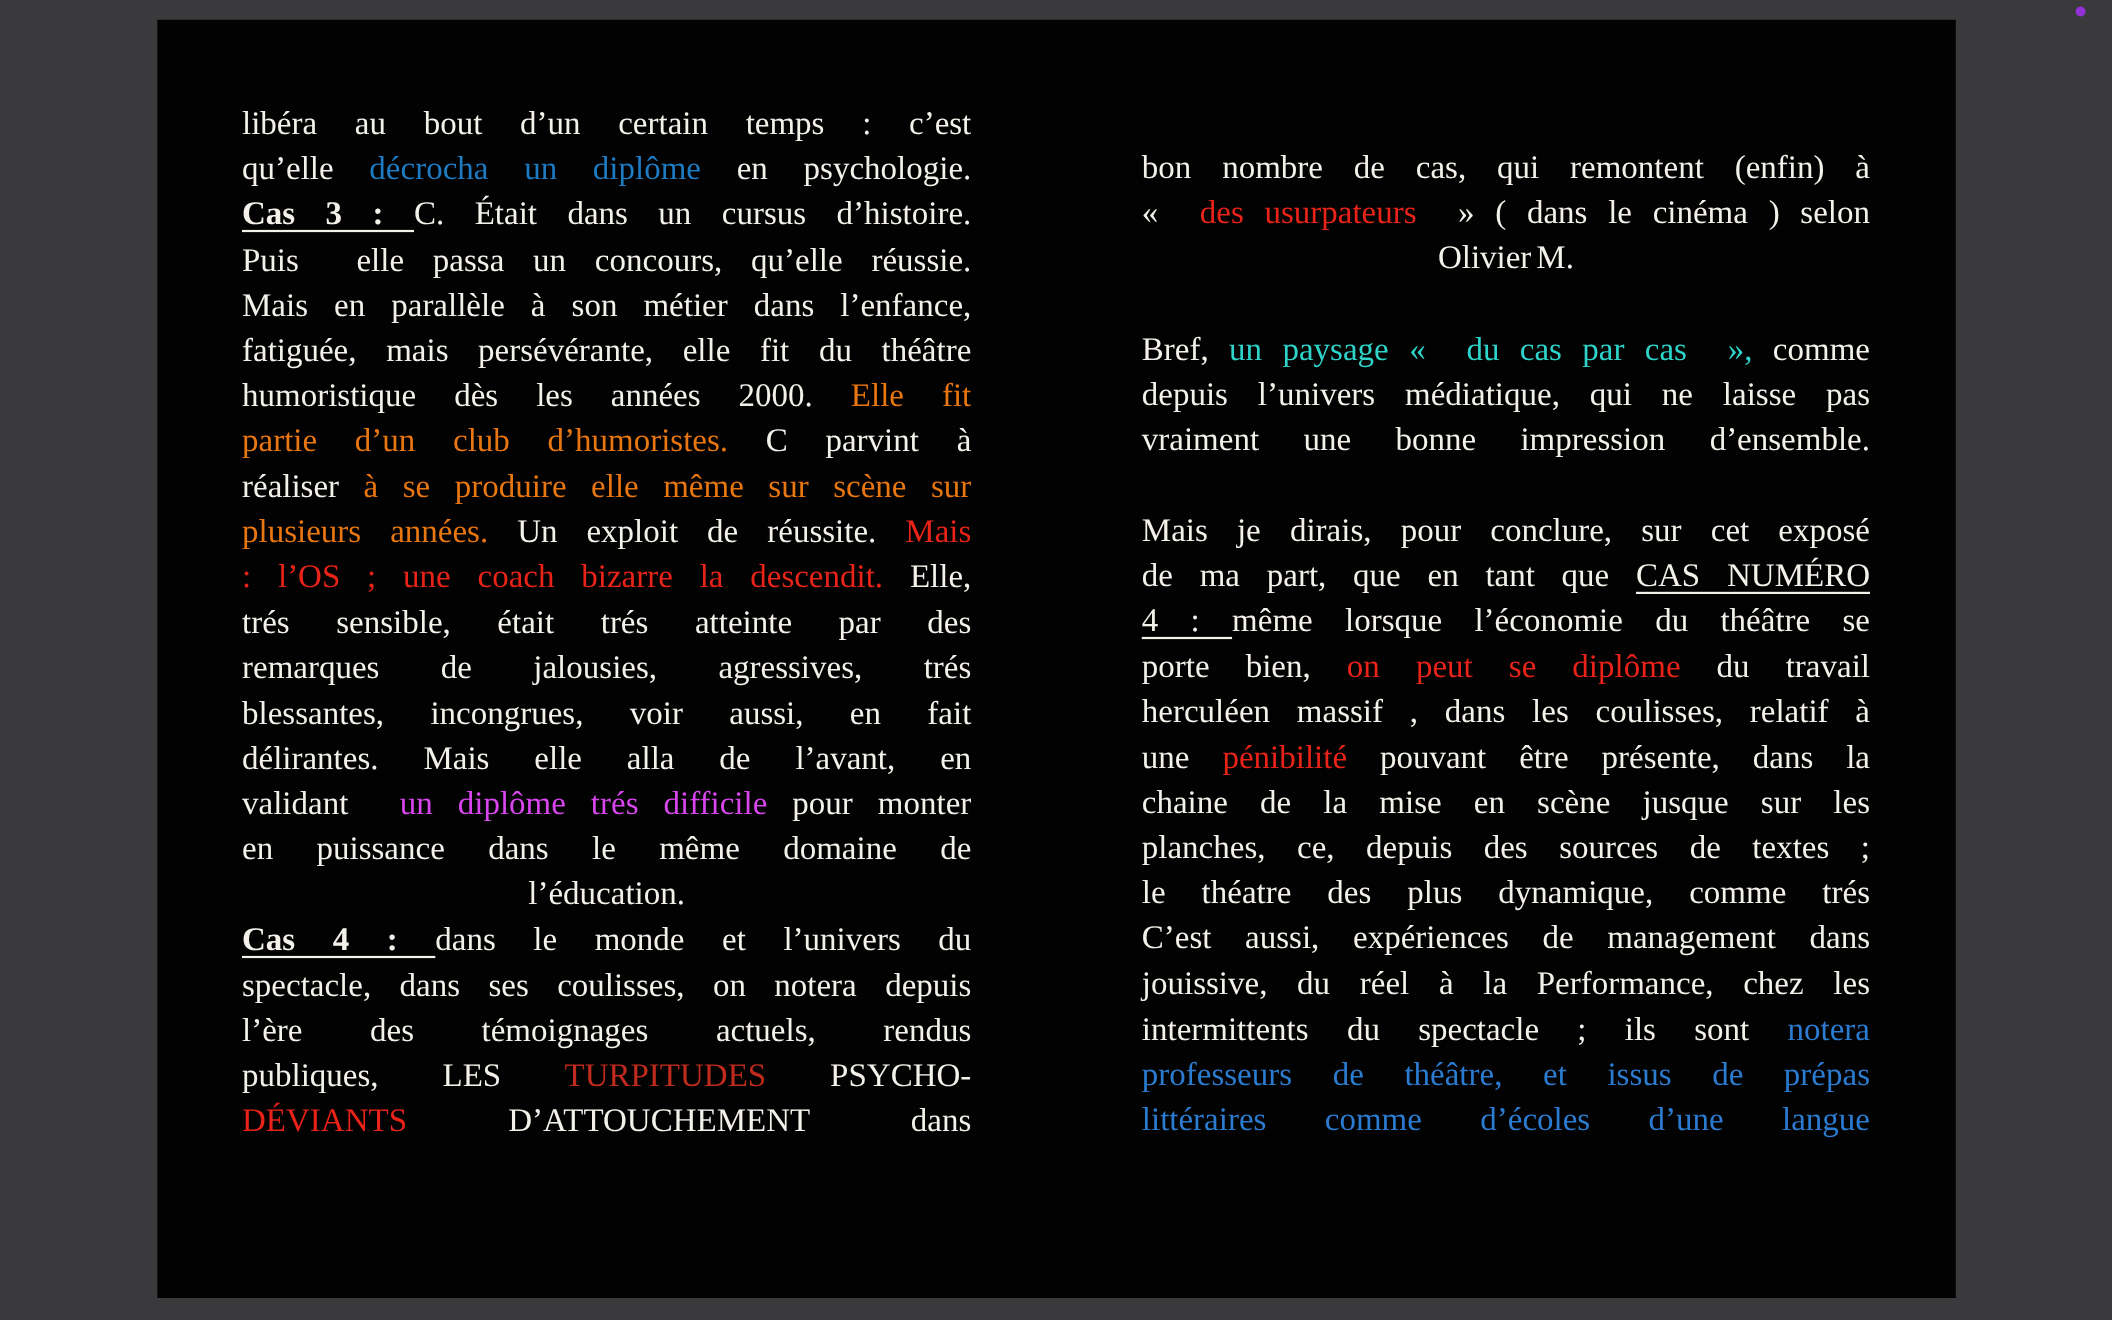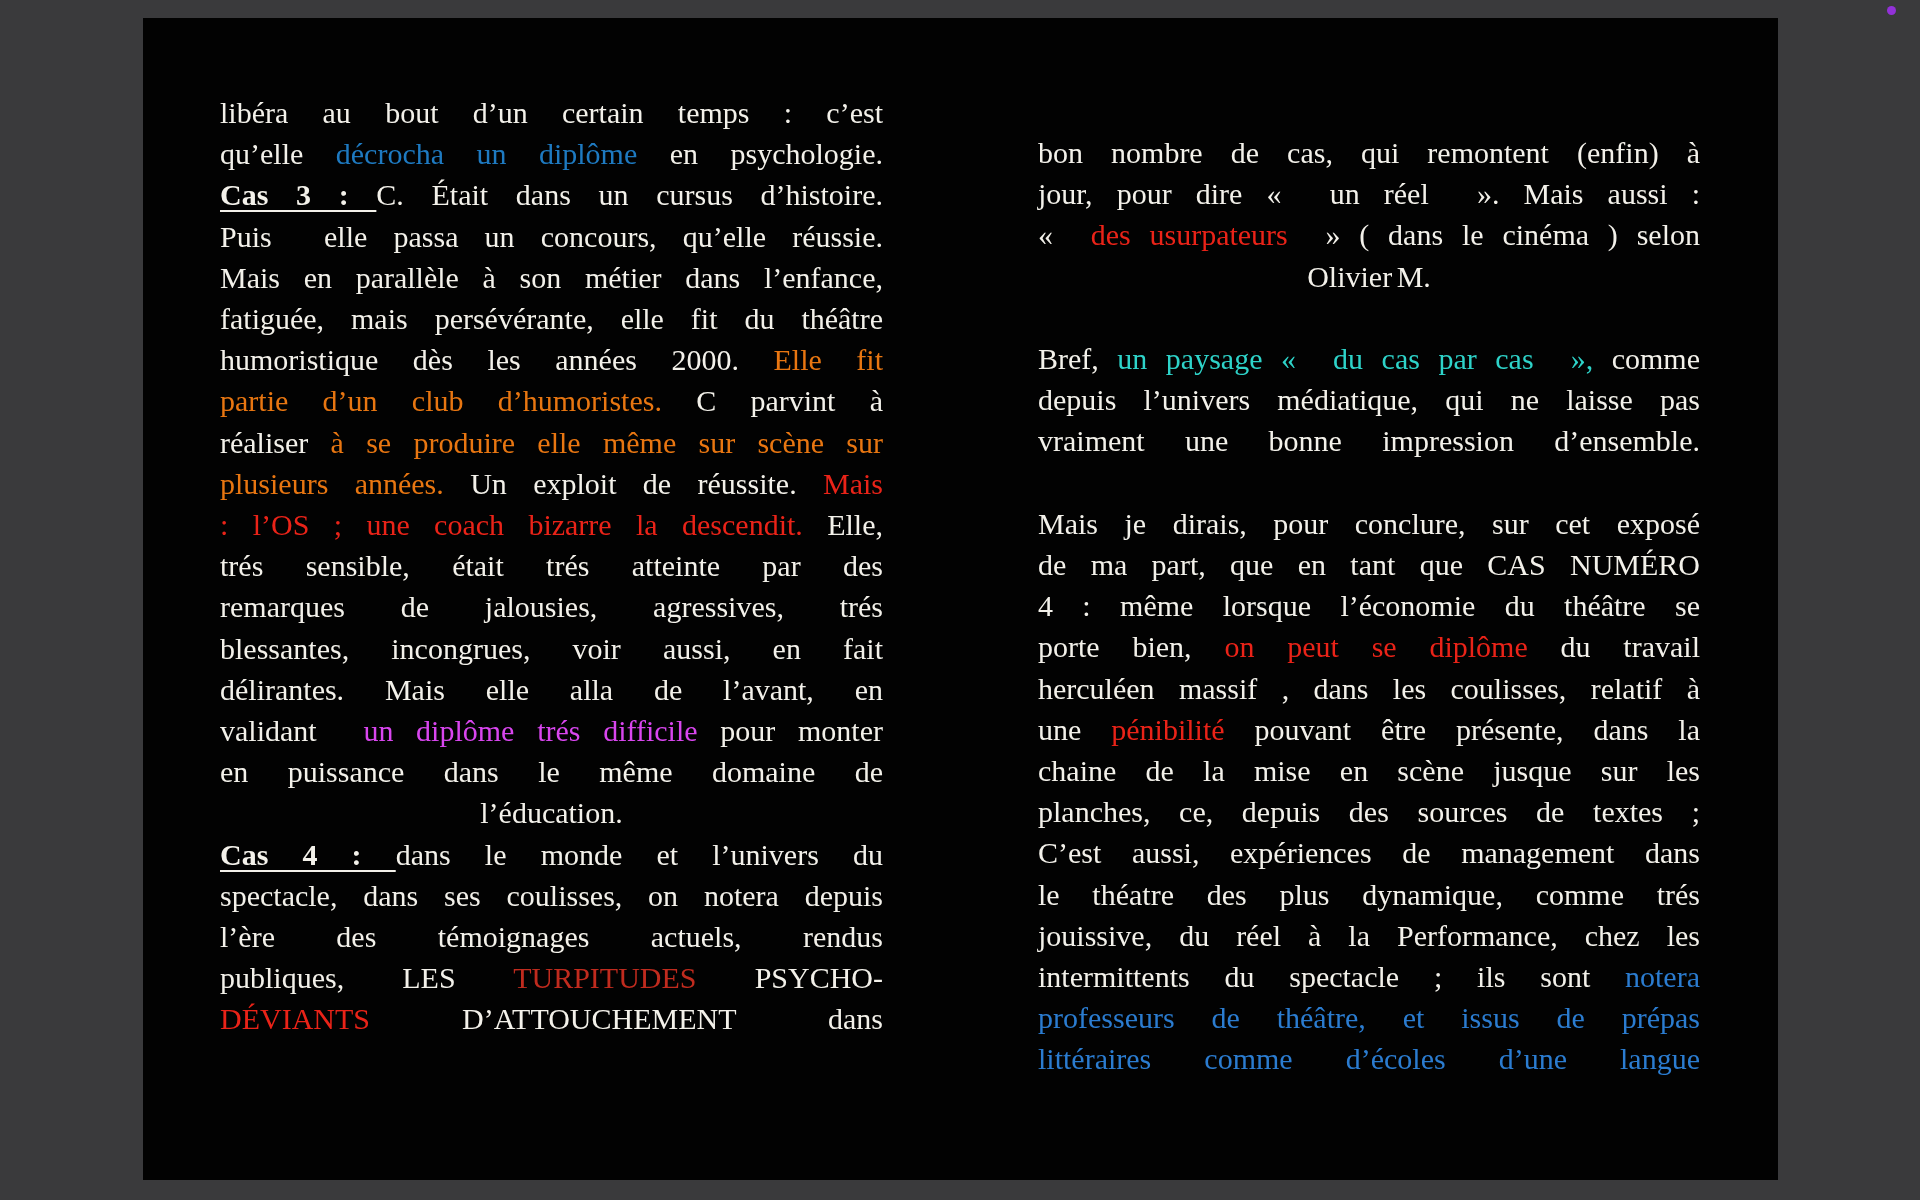--- a/index.html
+++ b/index.html
@@ -55,20 +55,21 @@
   .teal    { color: #2ed3c9; }
   .caslabel {
     color: #f3f1ea;
     font-weight: bold;
     text-decoration: underline;
     text-underline-offset: 5px;
     text-decoration-thickness: 2px;
   }
   .underline {
     color: #f3f1ea;
+    text-decoration: underline;
     text-underline-offset: 5px;
     text-decoration-thickness: 2px;
   }
   .corner-dot {
     position: absolute;
     top: 6px;
     right: 24px;
     width: 9px;
     height: 9px;
     border-radius: 50%;
@@ -102,37 +103,36 @@
         <div class="line"><span class="white">l’éducation.</span></div>
         <div class="line just"><span class="caslabel">Cas 4 : </span><span class="white">dans le monde et l’univers du</span></div>
         <div class="line just"><span class="white">spectacle, dans ses coulisses, on notera depuis</span></div>
         <div class="line just"><span class="white">l’ère des témoignages actuels, rendus</span></div>
         <div class="line just"><span class="white">publiques, LES </span><span class="darkred">TURPITUDES</span><span class="white"> PSYCHO-</span></div>
         <div class="line just"><span class="red">DÉVIANTS</span><span class="white"> D’ATTOUCHEMENT dans</span></div>
       </div>
     <div class="col col-gap"></div>
     <div class="col col-right">
         <div class="line just"><span class="white">bon nombre de cas, qui remontent (enfin) à</span></div>
-        <div class="line just"><span class="white">jour, pour dire «  un réel  ». Mais aussi :</span></div>
         <div class="line just"><span class="white">«  </span><span class="red">des usurpateurs</span><span class="white">  » ( dans le cinéma ) selon</span></div>
         <div class="line"><span class="white">Olivier M.</span></div>
         <div class="line">&nbsp;</div>
         <div class="line just"><span class="white">Bref, </span><span class="teal">un paysage «  du cas par cas  »,</span><span class="white"> comme</span></div>
         <div class="line just"><span class="white">depuis l’univers médiatique, qui ne laisse pas</span></div>
         <div class="line just"><span class="white">vraiment une bonne impression d’ensemble.</span></div>
         <div class="line">&nbsp;</div>
         <div class="line just"><span class="white">Mais je dirais, pour conclure, sur cet exposé</span></div>
         <div class="line just"><span class="white">de ma part, que en tant que </span><span class="underline">CAS NUMÉRO</span></div>
         <div class="line just"><span class="underline">4 : </span><span class="white">même lorsque l’économie du théâtre se</span></div>
         <div class="line just"><span class="white">porte bien, </span><span class="red">on peut se diplôme</span><span class="white"> du travail</span></div>
         <div class="line just"><span class="white">herculéen massif , dans les coulisses, relatif à</span></div>
         <div class="line just"><span class="white">une </span><span class="red">pénibilité</span><span class="white"> pouvant être présente, dans la</span></div>
         <div class="line just"><span class="white">chaine de la mise en scène jusque sur les</span></div>
         <div class="line just"><span class="white">planches, ce, depuis des sources de textes ;</span></div>
+        <div class="line just"><span class="white">le théatre des plus dynamique, comme trés</span></div>
         <div class="line just"><span class="white">C’est aussi, expériences de management dans</span></div>
-        <div class="line just"><span class="white">le théatre des plus dynamique, comme trés</span></div>
         <div class="line just"><span class="white">jouissive, du réel à la Performance, chez les</span></div>
         <div class="line just"><span class="white">intermittents du spectacle ; ils sont </span><span class="blue3">notera</span></div>
         <div class="line just"><span class="blue3">professeurs de théâtre, et issus de prépas</span></div>
         <div class="line just"><span class="blue3">littéraires comme d’écoles d’une langue</span></div>
       </div>
   </div>
 </div>
 
 </body></html>

